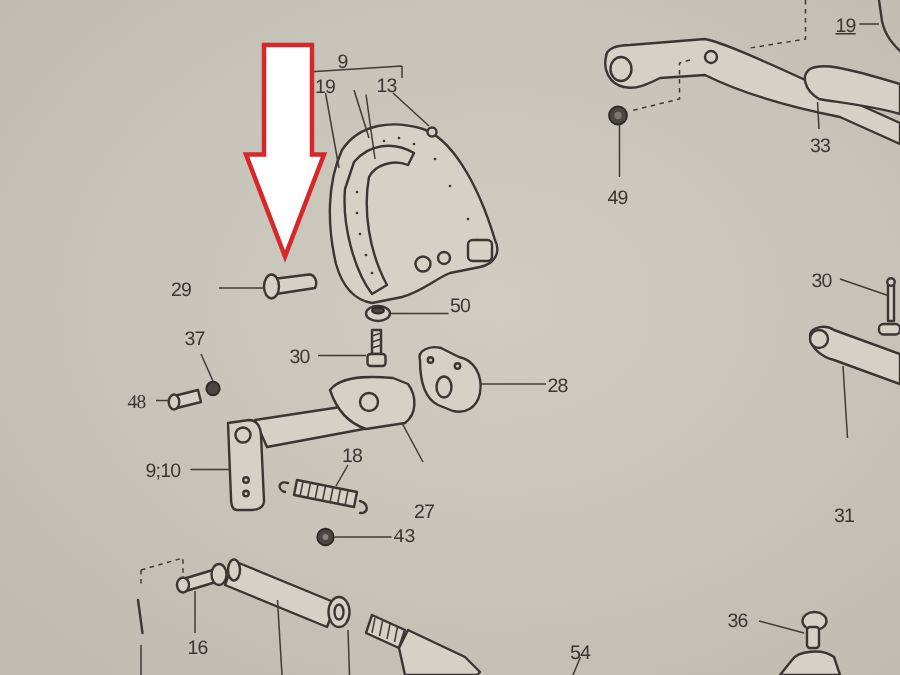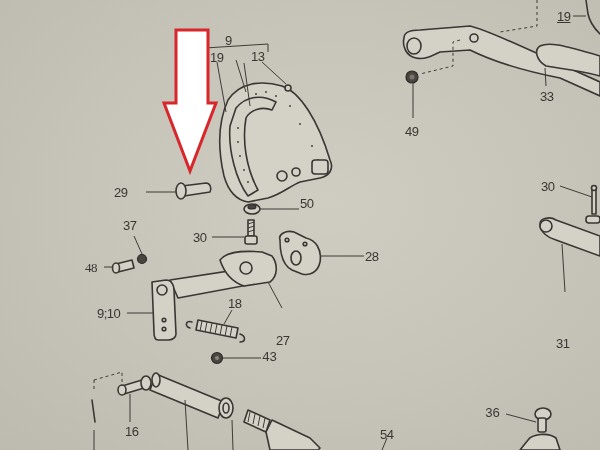--- a/index.html
+++ b/index.html
@@ -204,16 +204,16 @@
   <span class="lbl" style="left:123px;top:219px;">37</span>
   <span class="lbl" style="left:193px;top:231px;">30</span>
   <span class="lbl" style="left:365px;top:250px;">28</span>
   <span class="lbl" style="left:85px;top:261px;font-family:Liberation Serif, serif;">48</span>
   <span class="lbl" style="left:97px;top:307px;text-align:right;">9;10</span>
   <span class="lbl" style="left:228px;top:297px;">18</span>
   <span class="lbl" style="left:276px;top:309px;margin-top:25px;">27</span>
   <span class="lbl" style="left:556px;top:297px;margin-top:40px;">31</span>
   <span class="lbl" style="left:262px;top:351px;font-family:Liberation Mono, monospace;">43</span>
   <span class="lbl" style="left:125px;top:425px;text-align:center;">16</span>
-  <span class="lbl" style="left:485px;top:407px;font-family:Liberation Mono, monospace;">36</span>
+  <span class="lbl" style="left:485px;top:407px;">36</span>
   <span class="lbl" style="left:380px;top:428px;">54</span>
 
 </div>
 
 </body></html>

